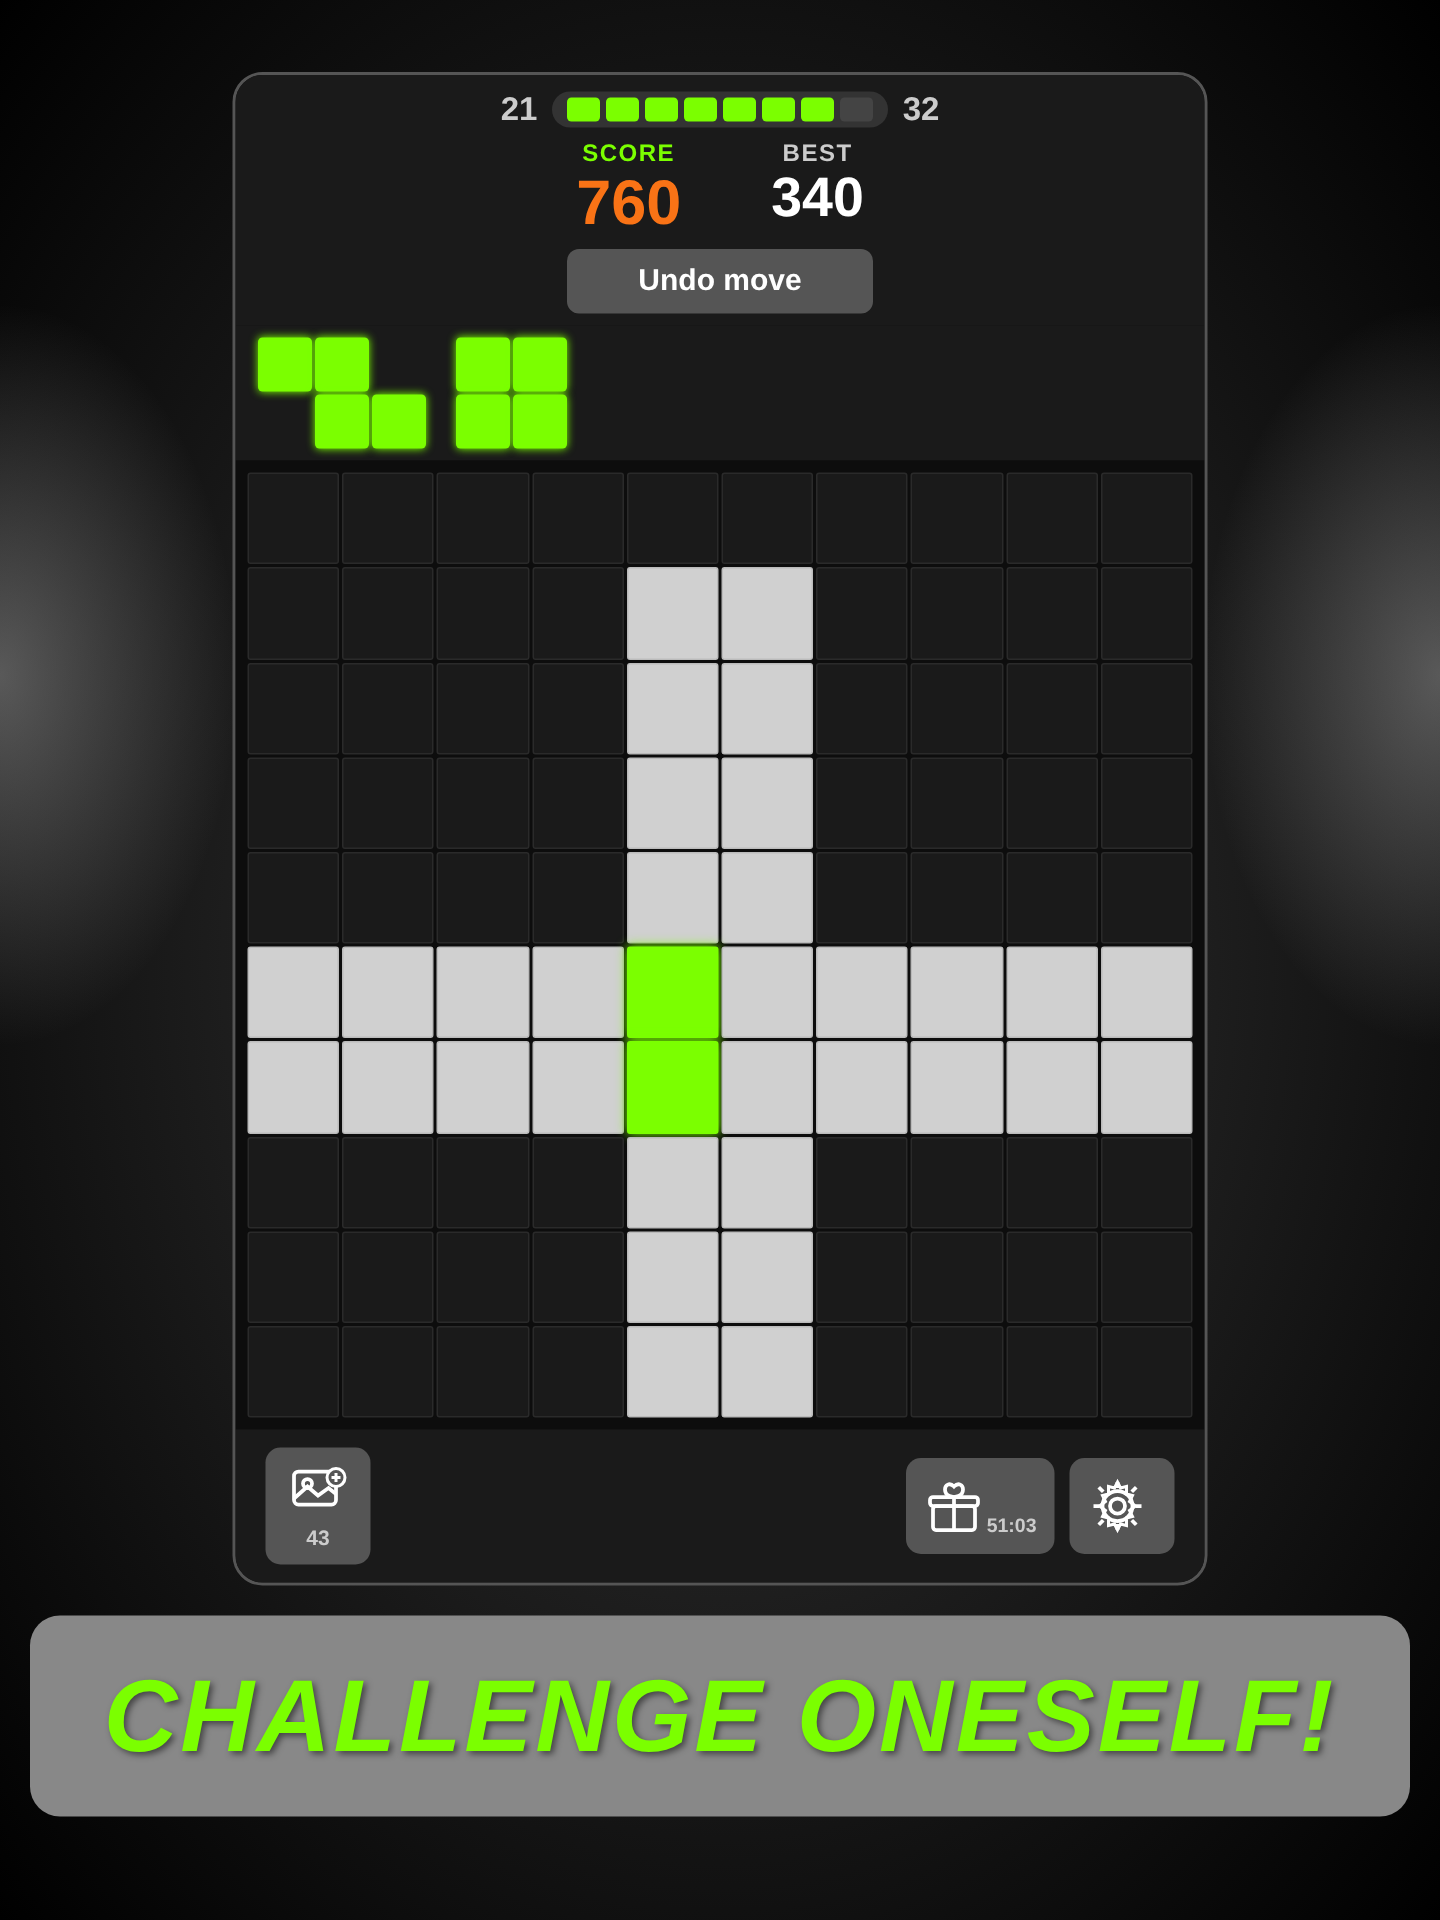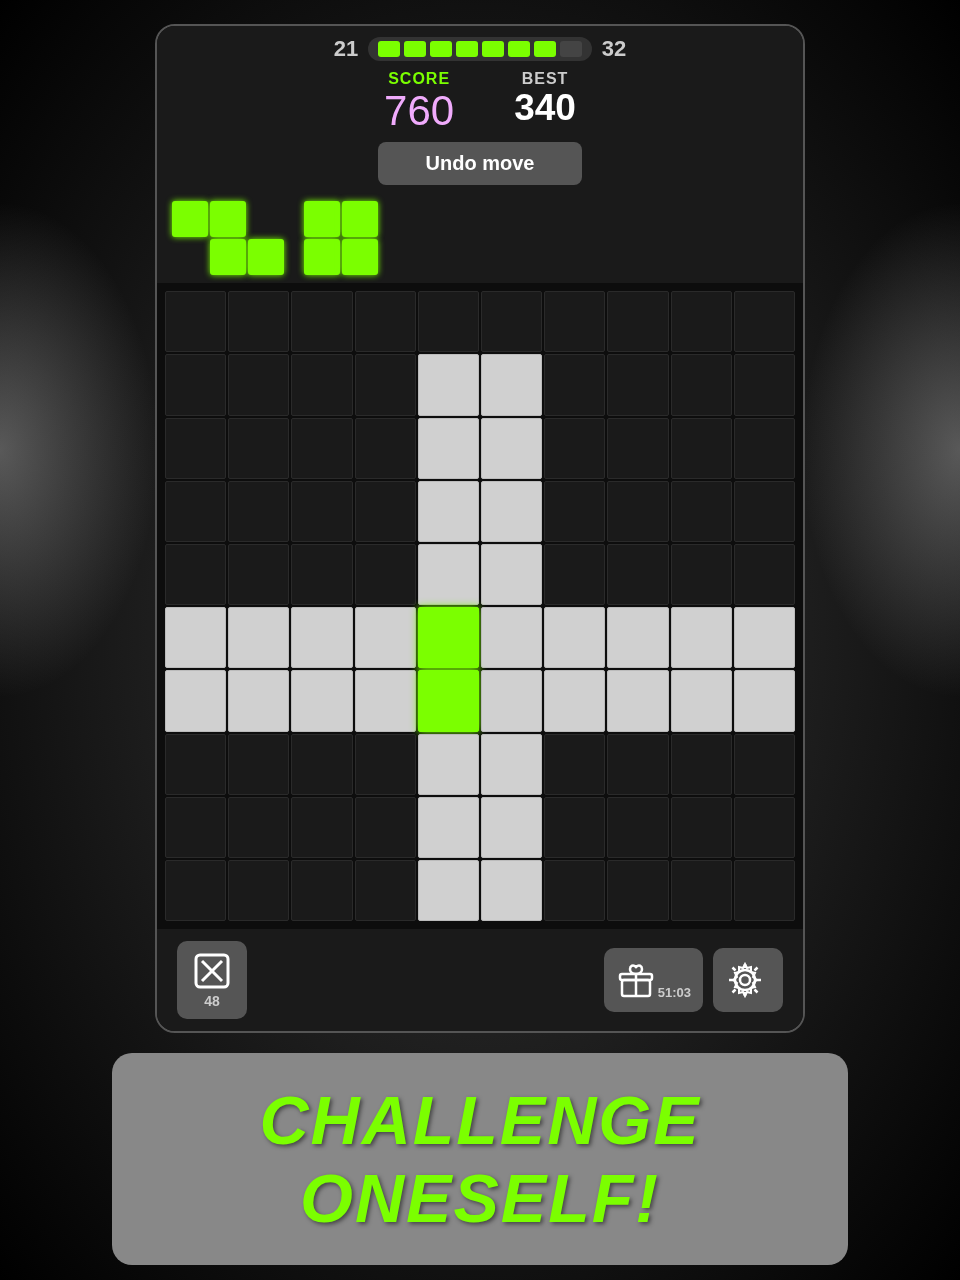--- a/index.html
+++ b/index.html
@@ -28,21 +28,21 @@
       right: 0; top: 200px;
       width: 160px; height: 500px;
       background: radial-gradient(ellipse at right center, rgba(200,200,200,0.4) 0%, transparent 70%);
       pointer-events: none;
     }
 
     
     .game-container {
       position: relative;
       width: 650px;
-      margin-top: 24px;
+      margin-top: 48px;
       background: #111;
       border-radius: 20px;
       border: 2px solid #555;
       overflow: hidden;
       display: flex;
       flex-direction: column;
     }
 
     
     .top-bar {
@@ -98,23 +98,23 @@
     }
 
     .score-label {
       color: #7bff00;
       font-size: 16px;
       font-weight: bold;
       letter-spacing: 1px;
     }
 
     .score-value {
-      color: #f0abfc;
+      color: #f97316;
       font-size: 42px;
-      font-weight: normal;
+      font-weight: bold;
       line-height: 1.1;
     }
 
     .best-label {
       color: #ccc;
       font-size: 16px;
       font-weight: bold;
       letter-spacing: 1px;
     }
 
@@ -261,21 +261,21 @@
       color: #ccc;
       font-size: 13px;
       font-weight: bold;
     }
 
     .left-tools { display: flex; gap: 10px; }
     .right-tools { display: flex; gap: 10px; }
 
     
     .challenge-banner {
-      width: 736px;
+      width: 920px;
       background: #888;
       border-radius: 20px;
       margin-top: 20px;
       padding: 28px 20px;
       text-align: center;
     }
 
     .challenge-text {
       color: #7bff00;
       font-size: 68px;
@@ -441,26 +441,29 @@
         <div class="grid-cell empty"></div>
         <div class="grid-cell empty"></div>
         <div class="grid-cell empty"></div>
         <div class="grid-cell empty"></div>
       </div>
   </div>
 
   <div class="bottom-toolbar">
     <div class="left-tools">
       <button class="tool-btn">
-        <svg class="icon-svg" viewBox="0 0 40 40" fill="none" stroke="white" stroke-width="3">
-          <rect x="4" y="4" width="32" height="32" rx="4" stroke="white" fill="none"></rect>
-          <line x1="10" y1="10" x2="30" y2="30" stroke="white"></line>
-          <line x1="30" y1="10" x2="10" y2="30" stroke="white"></line>
+        <svg class="icon-svg" viewBox="0 0 40 40" fill="none" stroke="white" stroke-width="2.5">
+          <rect x="4" y="6" width="28" height="22" rx="3" stroke="white" fill="none"></rect>
+          <circle cx="13" cy="14" r="3" stroke="white" fill="none"></circle>
+          <polyline points="4,24 13,16 20,22 27,17 32,21" stroke="white" fill="none"></polyline>
+          <circle cx="32" cy="10" r="6" fill="#555" stroke="white" stroke-width="2"></circle>
+          <line x1="32" y1="7" x2="32" y2="13" stroke="white" stroke-width="2"></line>
+          <line x1="29" y1="10" x2="35" y2="10" stroke="white" stroke-width="2"></line>
         </svg>
-        <span class="badge">48</span>
+        <span class="badge">43</span>
       </button>
     </div>
     <div class="right-tools">
       <button class="tool-btn-right">
         <svg class="icon-svg" viewBox="0 0 40 40" fill="none" stroke="white" stroke-width="2.5">
           <rect x="4" y="14" width="32" height="6" rx="2" stroke="white" fill="none"></rect>
           <rect x="6" y="20" width="28" height="16" rx="2" stroke="white" fill="none"></rect>
           <line x1="20" y1="14" x2="20" y2="36" stroke="white"></line>
           <path d="M20 14 C20 14 14 14 14 9 C14 6 17 4 20 7 C23 4 26 6 26 9 C26 14 20 14 20 14Z" stroke="white" fill="none"></path>
         </svg>

